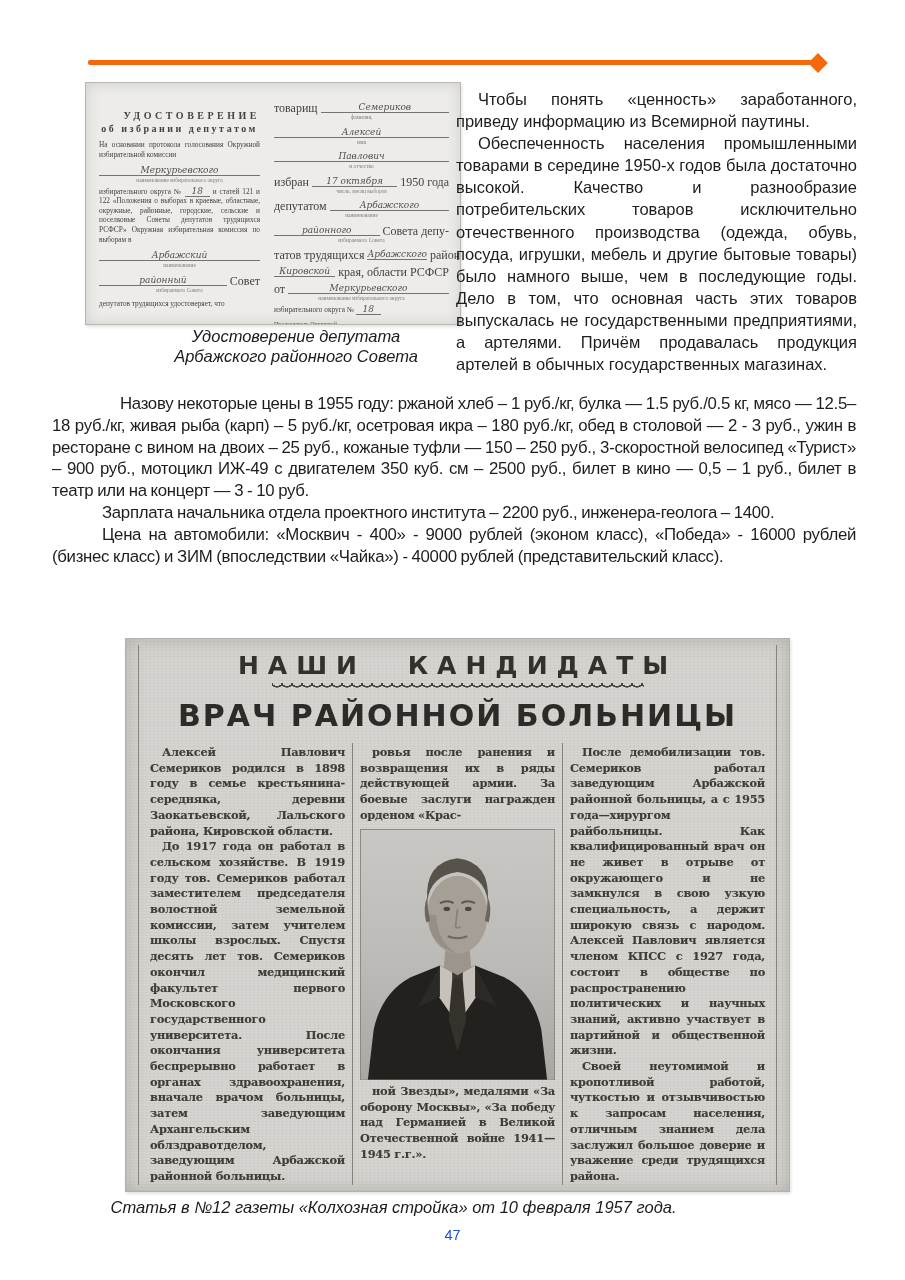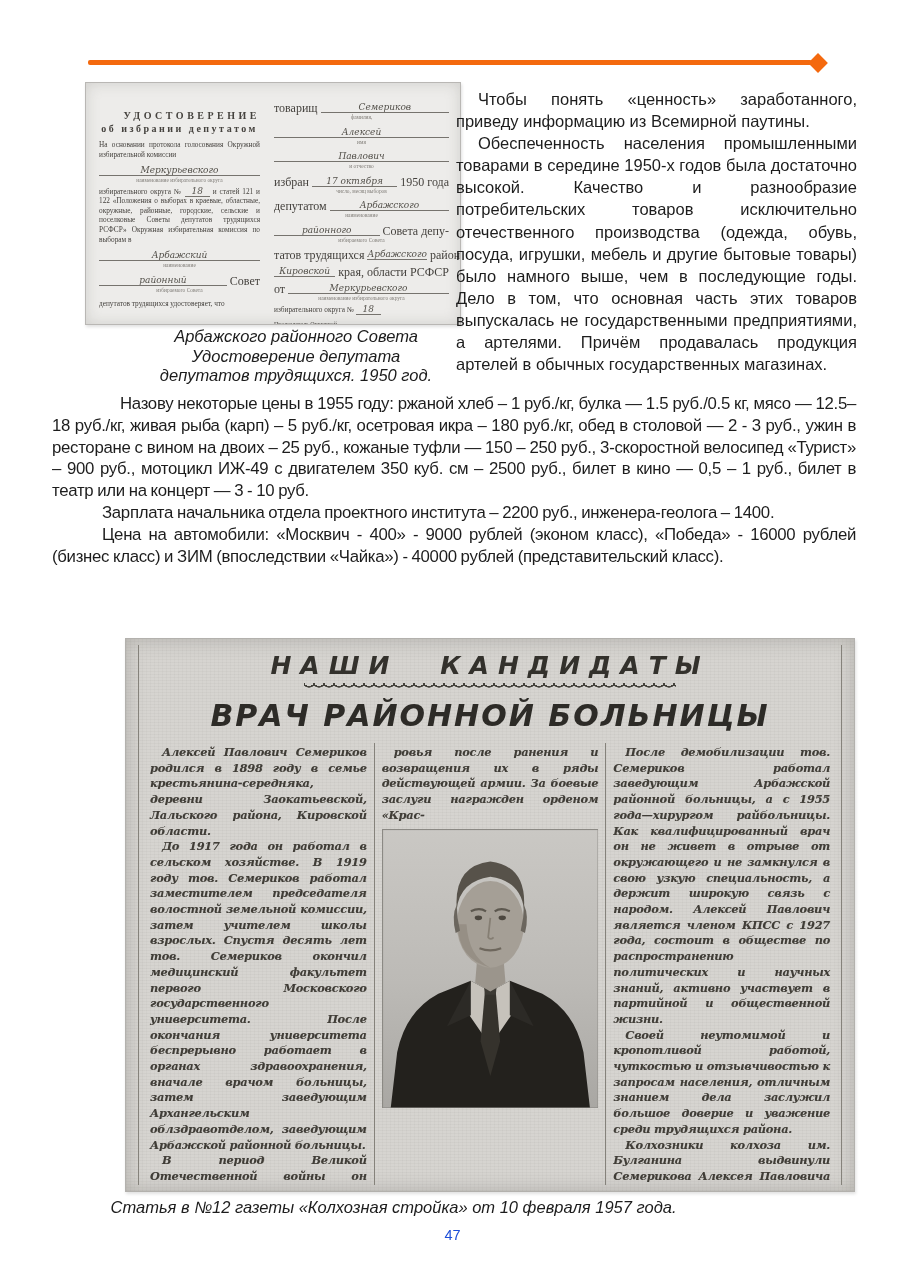--- a/index.html
+++ b/index.html
@@ -38,26 +38,26 @@
                text-align:justify; }
   .intro-col p { text-indent:22px; }
 
   
   .body-block { position:absolute; left:52px; top:393px; width:804px; font-size:16.8px; line-height:21.8px;
                 text-align:justify; letter-spacing:-0.3px; word-spacing:-0.5px; }
   .body-block p { text-indent:50px; }
   .body-block p.first { text-indent:68px; }
 
   
-  .news { position:absolute; left:125px; top:638px; width:730px; height:554px;
+  .news { position:absolute; left:125px; top:638px; width:665px; height:554px;
           background:#d6d4d0;
           background-image:repeating-linear-gradient(0deg, rgba(90,88,82,.045) 0 1px, transparent 1px 3px),
                            repeating-linear-gradient(90deg, rgba(90,88,82,.035) 0 1px, transparent 1px 4px);
           border:1px solid #b3b1ad; box-shadow:inset 0 0 18px rgba(95,92,86,.3), 1px 2px 3px rgba(0,0,0,.12);
-          padding:6px 12px; overflow:hidden;font-style:italic; }
+          padding:6px 12px; overflow:hidden; }
   .news-inner { height:100%; border-left:1px solid #85827b; border-right:1px solid #85827b; padding:6px 4px 0; overflow:hidden; }
   .headline1 { text-align:center; font-family:"DejaVu Sans", sans-serif; font-weight:bold; font-size:25px;
                letter-spacing:9px; word-spacing:24px; color:#33312c; }
   .wave { width:372px; height:6px; margin:2px auto 0;
           background:radial-gradient(circle at 5px -1px, transparent 5px, #44423c 5px, #44423c 6.4px, transparent 6.8px);
           background-size:10px 7px; background-repeat:repeat-x; }
   .headline2 { text-align:center; font-family:"DejaVu Sans", sans-serif; font-weight:bold; font-size:30px;
                letter-spacing:2px; color:#2d2b27; margin-top:10px; }
   .cols { display:flex; margin-top:10px; height:448px; }
   .ncol { flex:1; padding:2px 7px 0; font-family:"DejaVu Serif", serif; font-weight:bold;
@@ -150,23 +150,22 @@
         <span class="sig-label">Председатель Окружной избирательной комиссии</span>
         <svg class="sig" width="60" height="16" viewBox="0 0 60 16">
             <path d="M2 12 C6 2 10 4 12 9 C14 13 16 3 22 6 C28 9 30 2 38 7 C44 11 50 3 58 8" stroke="#56524b" stroke-width="1.1" fill="none"></path>
           </svg>
       </div>
 
     </div>
   </section>
 
   <div class="caption1">
+    <div>Удостоверение депутата</div>
     <div>Арбажского районного Совета</div>
-    <div>Удостоверение депутата</div>
-    <div>депутатов  трудящихся. 1950 год.</div>
   </div>
 
   <div class="intro-col">
     <p>Чтобы понять «ценность» заработанного, приведу информацию из Всемирной паутины.</p>
     <p>Обеспеченность населения промышленными товарами в середине 1950-х годов была достаточно высокой. Качество и разнообразие потребительских товаров исключительно отечественного производства (одежда, обувь, посуда, игрушки, мебель и другие бытовые товары) было намного выше, чем в последующие годы. Дело в том, что основная часть этих товаров выпускалась не государственными предприятиями, а артелями. Причём продавалась продукция артелей в обычных государственных магазинах.</p>
   </div>
 
   <div class="body-block">
     <p class="first">Назову некоторые цены в 1955 году: ржаной хлеб – 1 руб./кг, булка — 1.5 руб./0.5 кг, мясо — 12.5–18 руб./кг, живая рыба (карп) – 5 руб./кг, осетровая икра – 180 руб./кг, обед в столовой — 2 - 3 руб., ужин в ресторане с вином на двоих – 25 руб., кожаные туфли — 150 – 250 руб., 3-скоростной велосипед «Турист» – 900 руб., мотоцикл ИЖ-49 с двигателем 350 куб. см – 2500 руб., билет в кино — 0,5 – 1 руб., билет в театр или на концерт — 3 - 10 руб.</p>
     <p>Зарплата начальника отдела проектного института – 2200 руб., инженера-геолога – 1400.</p>
@@ -208,20 +207,21 @@
             <path d="M69 70 Q64 80 68 96 L72 94 Q69 82 69 70 Z" fill="#6b665e"></path>
             <path d="M131 70 Q136 80 132 96 L128 94 Q131 82 131 70 Z" fill="#6b665e"></path>
             <path d="M82 76 Q90 72 96 76" stroke="#5d584f" stroke-width="2" fill="none"></path>
             <path d="M104 76 Q110 72 118 76" stroke="#5d584f" stroke-width="2" fill="none"></path>
             <ellipse cx="89" cy="82" rx="3.4" ry="2.2" fill="#4c473f"></ellipse>
             <ellipse cx="111" cy="82" rx="3.4" ry="2.2" fill="#4c473f"></ellipse>
             <path d="M100 82 L98 100 Q100 103 103 100" stroke="#857e73" stroke-width="1.6" fill="none"></path>
             <path d="M90 110 Q100 114 110 110" stroke="#6e675d" stroke-width="2" fill="none"></path>
             <rect x="0.5" y="0.5" width="199" height="257" fill="none" stroke="#8b8984" stroke-width="1"></rect>
           </svg>
+          <p>ной Звезды», медалями «За оборону Москвы», «За победу над Германией в Великой Отечественной войне 1941—1945 г.г.».</p>
         </div>
         <div class="ncol">
           <p>После демобилизации тов. Семериков работал заведующим Арбажской районной больницы, а с 1955 года—хирургом райбольницы. Как квалифицированный врач он не живет в отрыве от окружающего и не замкнулся в свою узкую специальность, а держит широкую связь с народом. Алексей Павлович является членом КПСС с 1927 года, состоит в обществе по распространению политических и научных знаний, активно участвует в партийной и общественной жизни.</p>
           <p>Своей неутомимой и кропотливой работой, чуткостью и отзывчивостью к запросам населения, отличным знанием дела заслужил большое доверие и уважение среди трудящихся района.</p>
           <p>Колхозники колхоза им. Булганина выдвинули Семерикова Алексея Павловича кандидатом в депутаты районного Совета по Кормичевскому избирательному округу № 16.</p>
         </div>
       </div>
     </div>
   </section>
 

